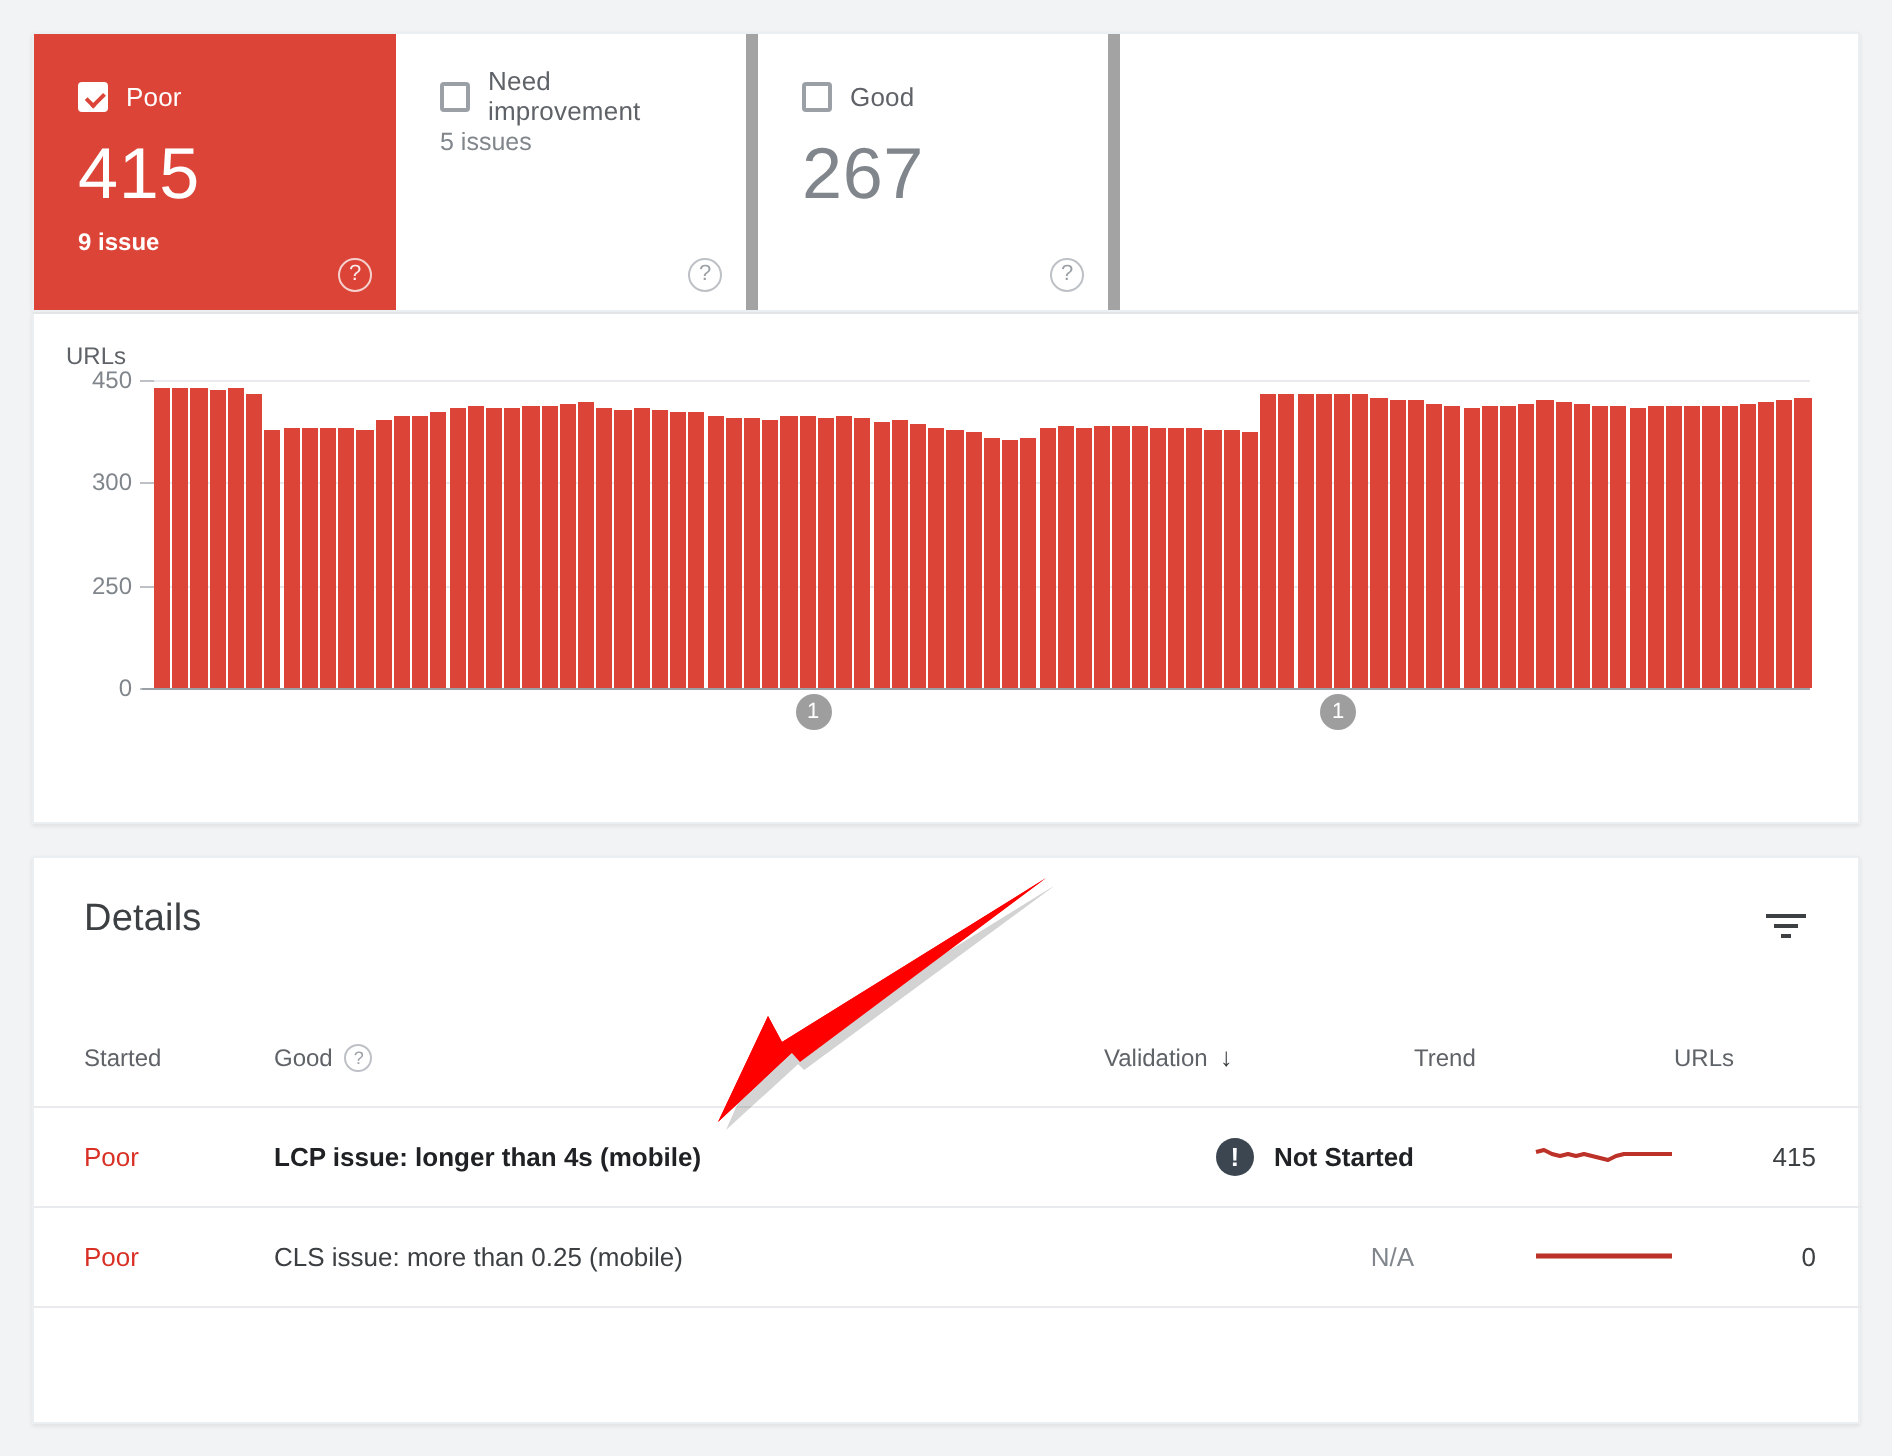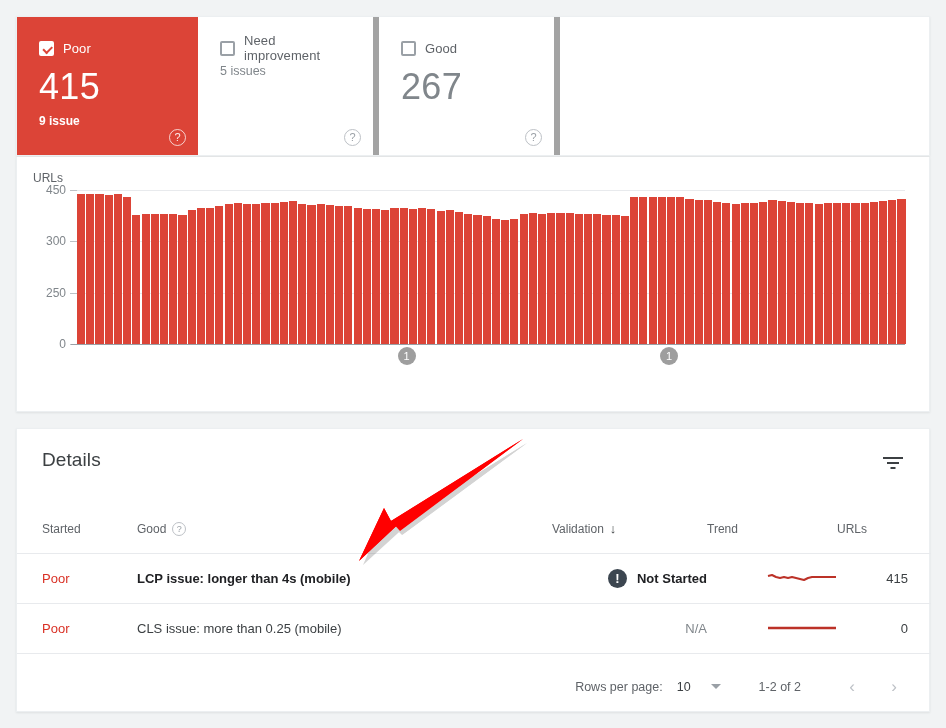--- a/index.html
+++ b/index.html
@@ -557,30 +557,20 @@
               </svg>
             </span>
           </td>
           <td class="c-urls">
             <span>0</span>
           </td>
         </tr>
       </tbody>
     </table>
 
-    <div class="footer">
-      <span class="rpp-label">Rows per page:</span>
-      <span class="rpp-select">
-        <span>10</span>
-        <span class="caret"></span>
-      </span>
-      <span class="range">1-2 of 2</span>
-      <span class="pg prev">‹</span>
-      <span class="pg next">›</span>
-    </div>
   </div>
 
   <svg class="arrow-overlay" width="946" height="728" viewBox="0 0 946 728">
     <g transform="translate(3,3)" opacity="0.25">
       <path d="M524,440 L399,532 L406,520 L360,562 L383,510 L390,523 Z" fill="#555"></path>
       <path d="M524,440 L399,532 L390,523 Z" fill="#555"></path>
     </g>
     <path id="arrow-shape" d="M523,439 L400,530 L407,516 L359,561 L384,508 L391,521 Z" fill="#ff0000"></path>
     <polygon points="359,561 384,508 391,521 407,516" fill="#ff0000"></polygon>
     <polygon points="523,439 400,531 391,521" fill="#ff0000"></polygon>

